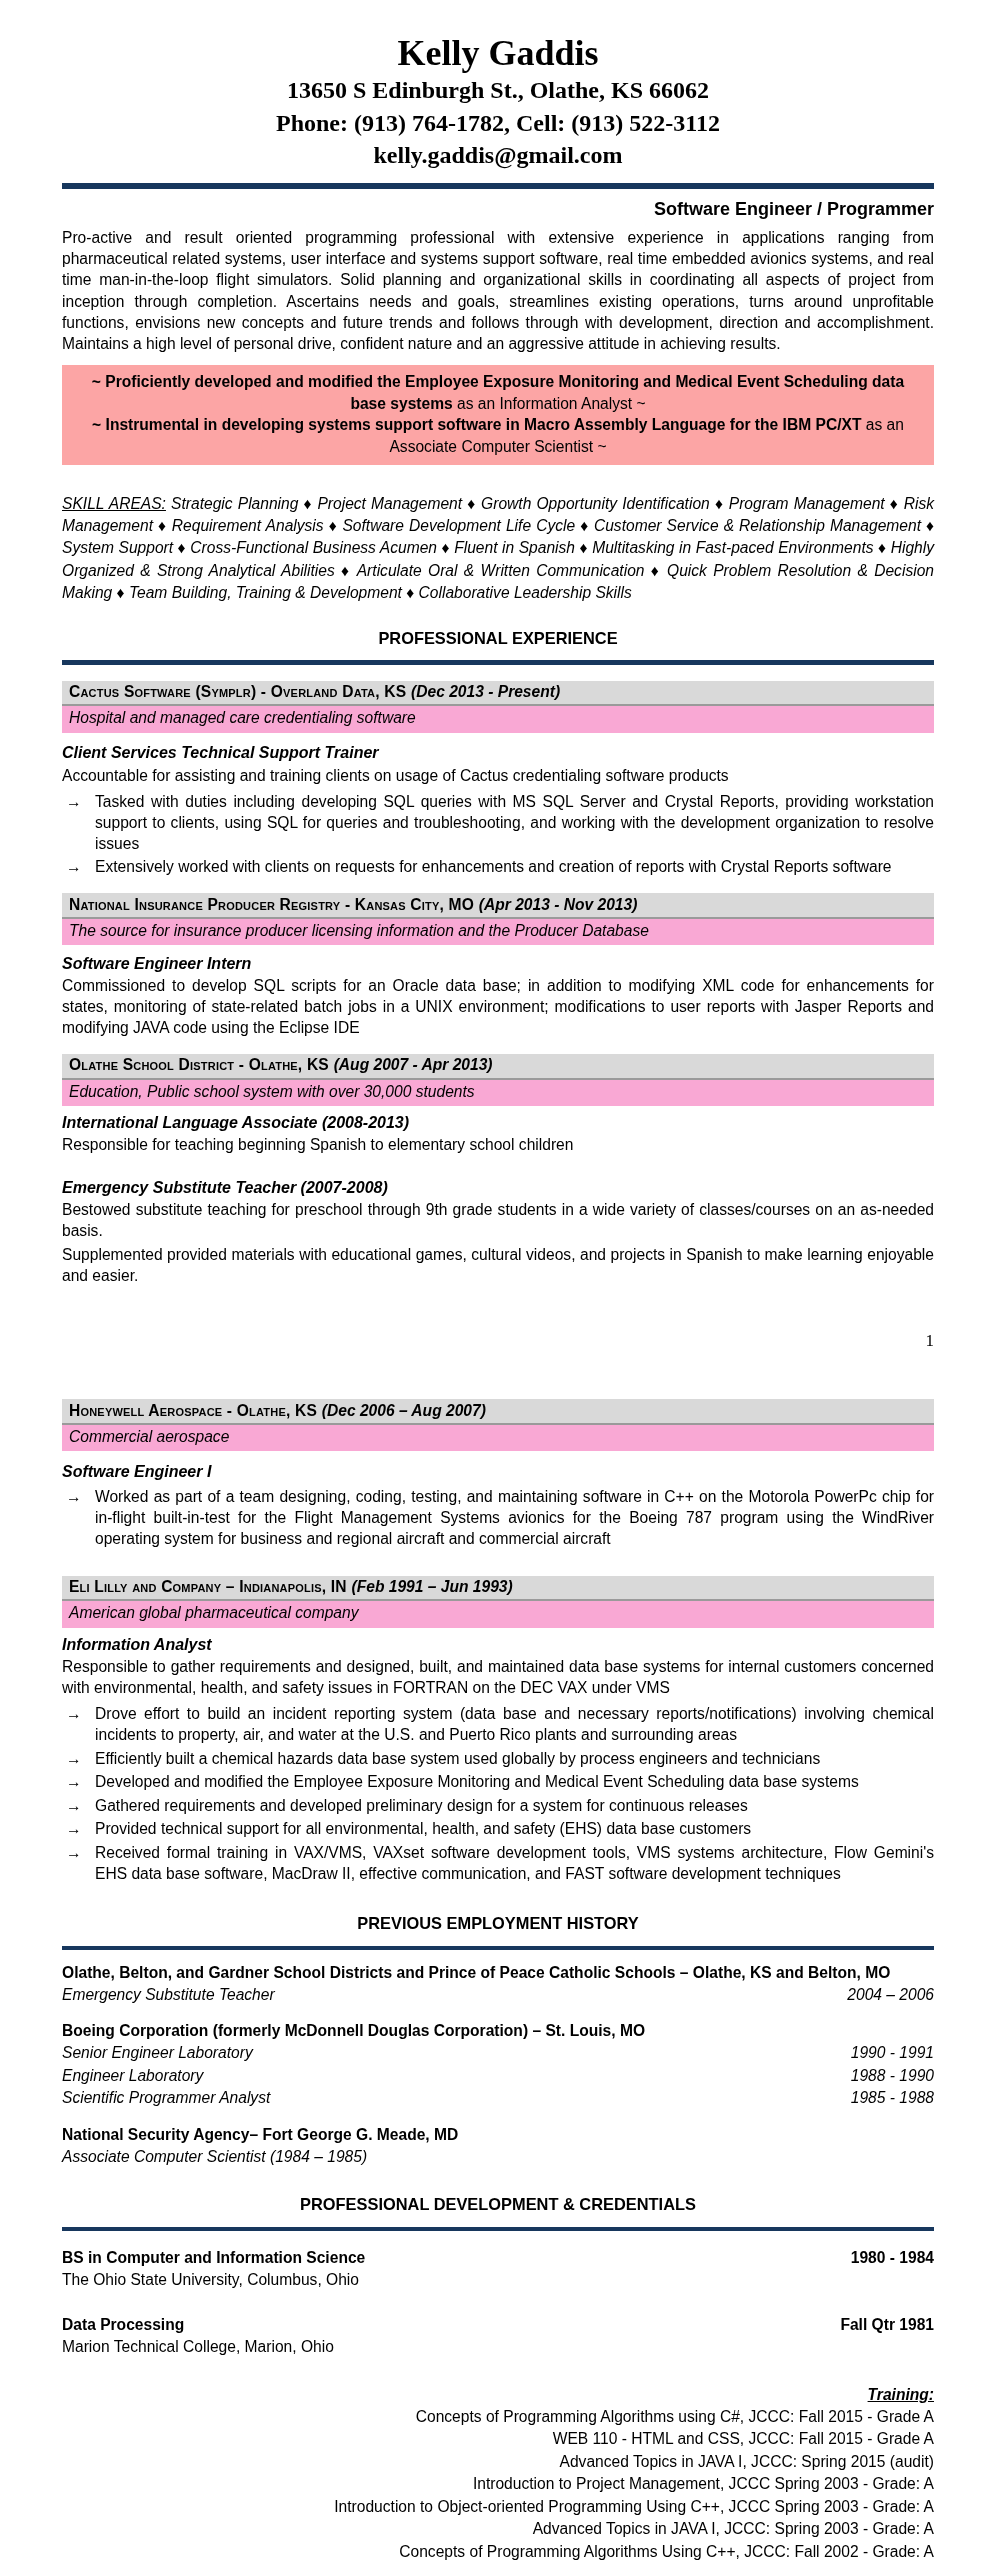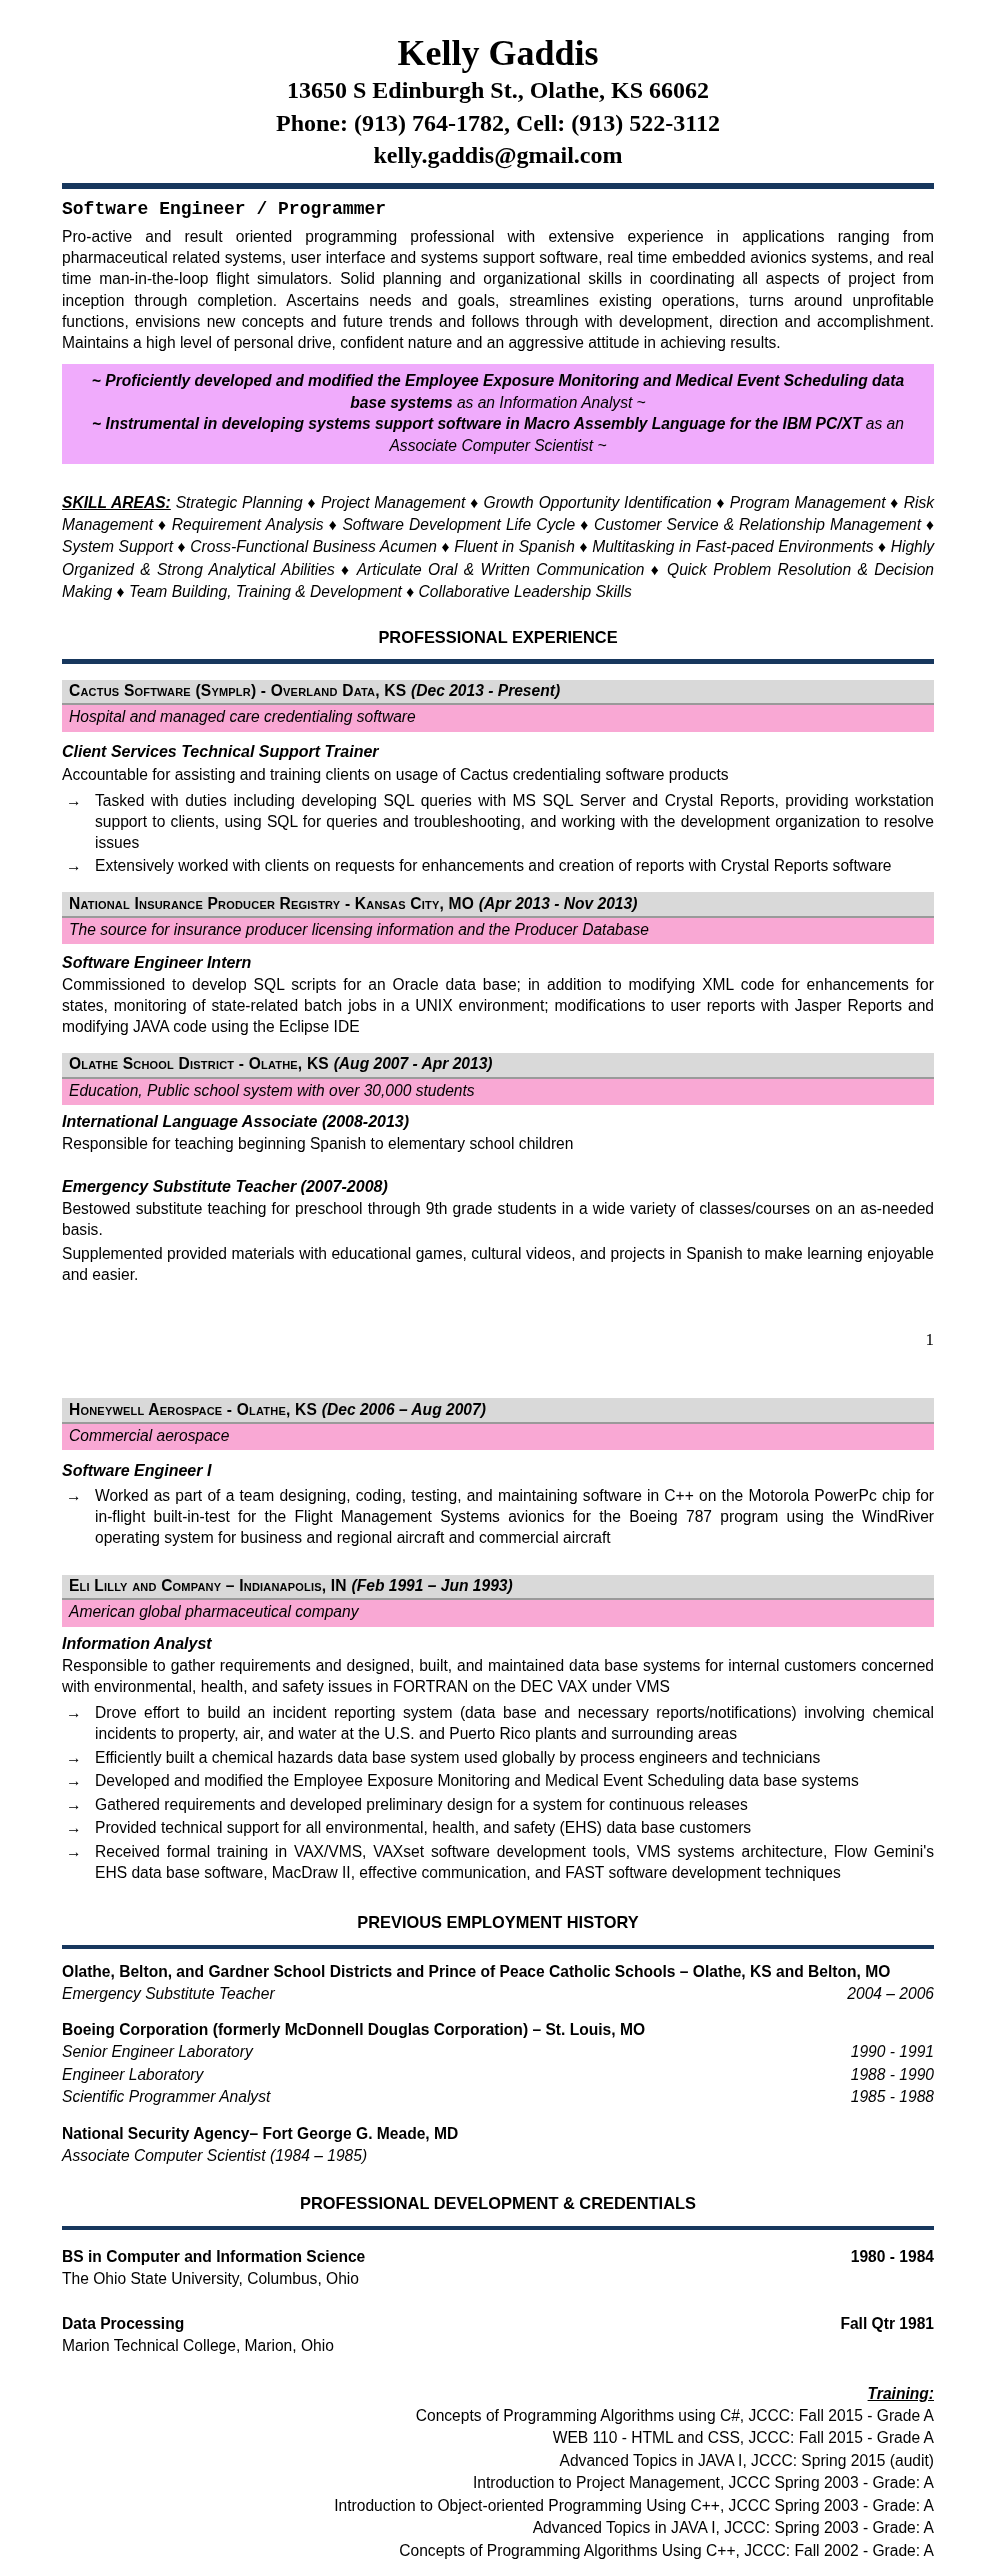--- a/index.html
+++ b/index.html
@@ -12,29 +12,29 @@
   .name {
     font-family:"Liberation Serif", serif; font-weight:bold;
     font-size:36px; text-align:center; line-height:1.15;
   }
   .contact-line {
     font-family:"Liberation Serif", serif; font-weight:bold;
     font-size:24px; text-align:center; line-height:1.35;
   }
   .hr-blue { height:5.5px; background:#17375d; border:0; margin-top:11.7px; }
   .hr-blue.thin { height:4.7px; margin-top:12.5px; }
-  .doc-title { text-align:left; font-weight:bold; font-size:18px; margin-top:10.2px;font-family:Liberation Mono, monospace; }
+  .doc-title { text-align:right; font-weight:bold; font-size:18px; margin-top:10.2px; }
   .para { text-align:justify; line-height:1.36; margin-top:7px; }
   .highlight-box {
-    background:#f0abfc; text-align:center; font-style:italic; font-weight:bold;
+    background:#fca5a5; text-align:center; font-weight:bold;
     padding:6.2px 20.3px 7.8px; margin-top:11px; line-height:1.38;
   }
   .highlight-box .rest { font-weight:normal; }
   .skills { margin-top:28px; font-style:italic; text-align:justify; line-height:1.42; }
-  .skills .label { font-weight:bold; text-decoration:underline; }
+  .skills .label { font-weight:normal; text-decoration:underline; }
   .sec-heading { text-align:center; font-weight:bold; font-size:16.4px; margin-top:25px; }
   .job { margin-top:15.6px; }
   .job-bar {
     background:#d9d9d9; border-bottom:2.3px solid #9a9a9a;
     padding:2.3px 7px 3.1px; font-weight:bold; font-size:15.6px;
   }
   .job-bar .company { font-variant:small-caps; letter-spacing:0.2px; }
   .job-bar .dates { font-style:italic; margin-left:4.7px; }
   .job-blurb { background:#f9a8d4; font-style:italic; padding:3.1px 7px 5.5px; }
   .role-title { font-weight:bold; font-style:italic; margin-top:11.7px; font-size:16px; }

